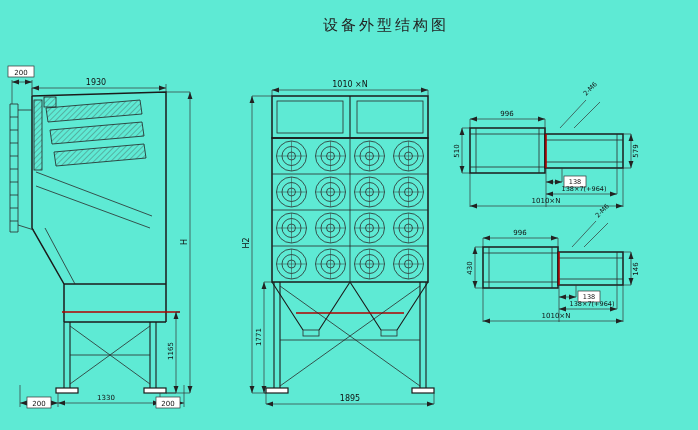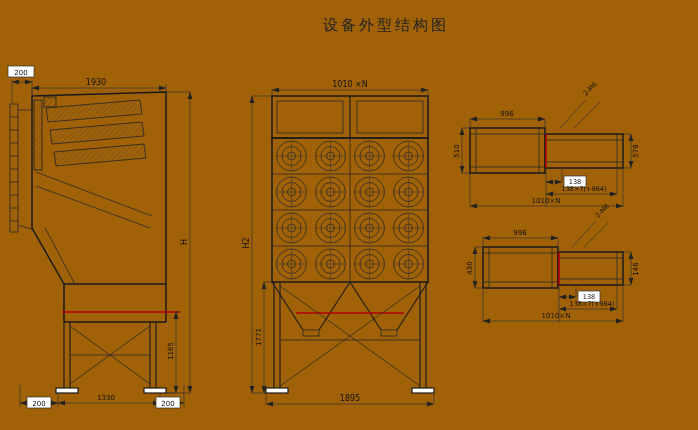--- a/index.html
+++ b/index.html
@@ -1,16 +1,16 @@
 <!DOCTYPE html>
 <html><head>
 <meta charset="utf-8">
 <style>
   html,body{margin:0;padding:0;background:#fff;}
-  .canvas{position:relative;width:698px;height:430px;background:#a16207;overflow:hidden;
+  .canvas{position:relative;width:698px;height:430px;background:#5eead4;overflow:hidden;
           font-family:"DejaVu Sans", "Liberation Sans", sans-serif;}
   svg{position:absolute;left:0;top:0;}
   .outline{stroke:#1b1b1b;stroke-width:1.5;fill:none;}
   .mid{stroke:#1b1b1b;stroke-width:1.1;fill:none;}
   .thin{stroke:#2a2a2a;stroke-width:.8;fill:none;}
   .hair{stroke:#333;stroke-width:.5;fill:none;}
   .dim{stroke:#333;stroke-width:.7;fill:none;}
   .red{stroke:#b20000;stroke-width:1.6;fill:none;}
   .hatched{fill:url(#hatch);stroke:#222;stroke-width:.8;}
   .plate{fill:#fff;stroke:#1b1b1b;stroke-width:1.2;}

